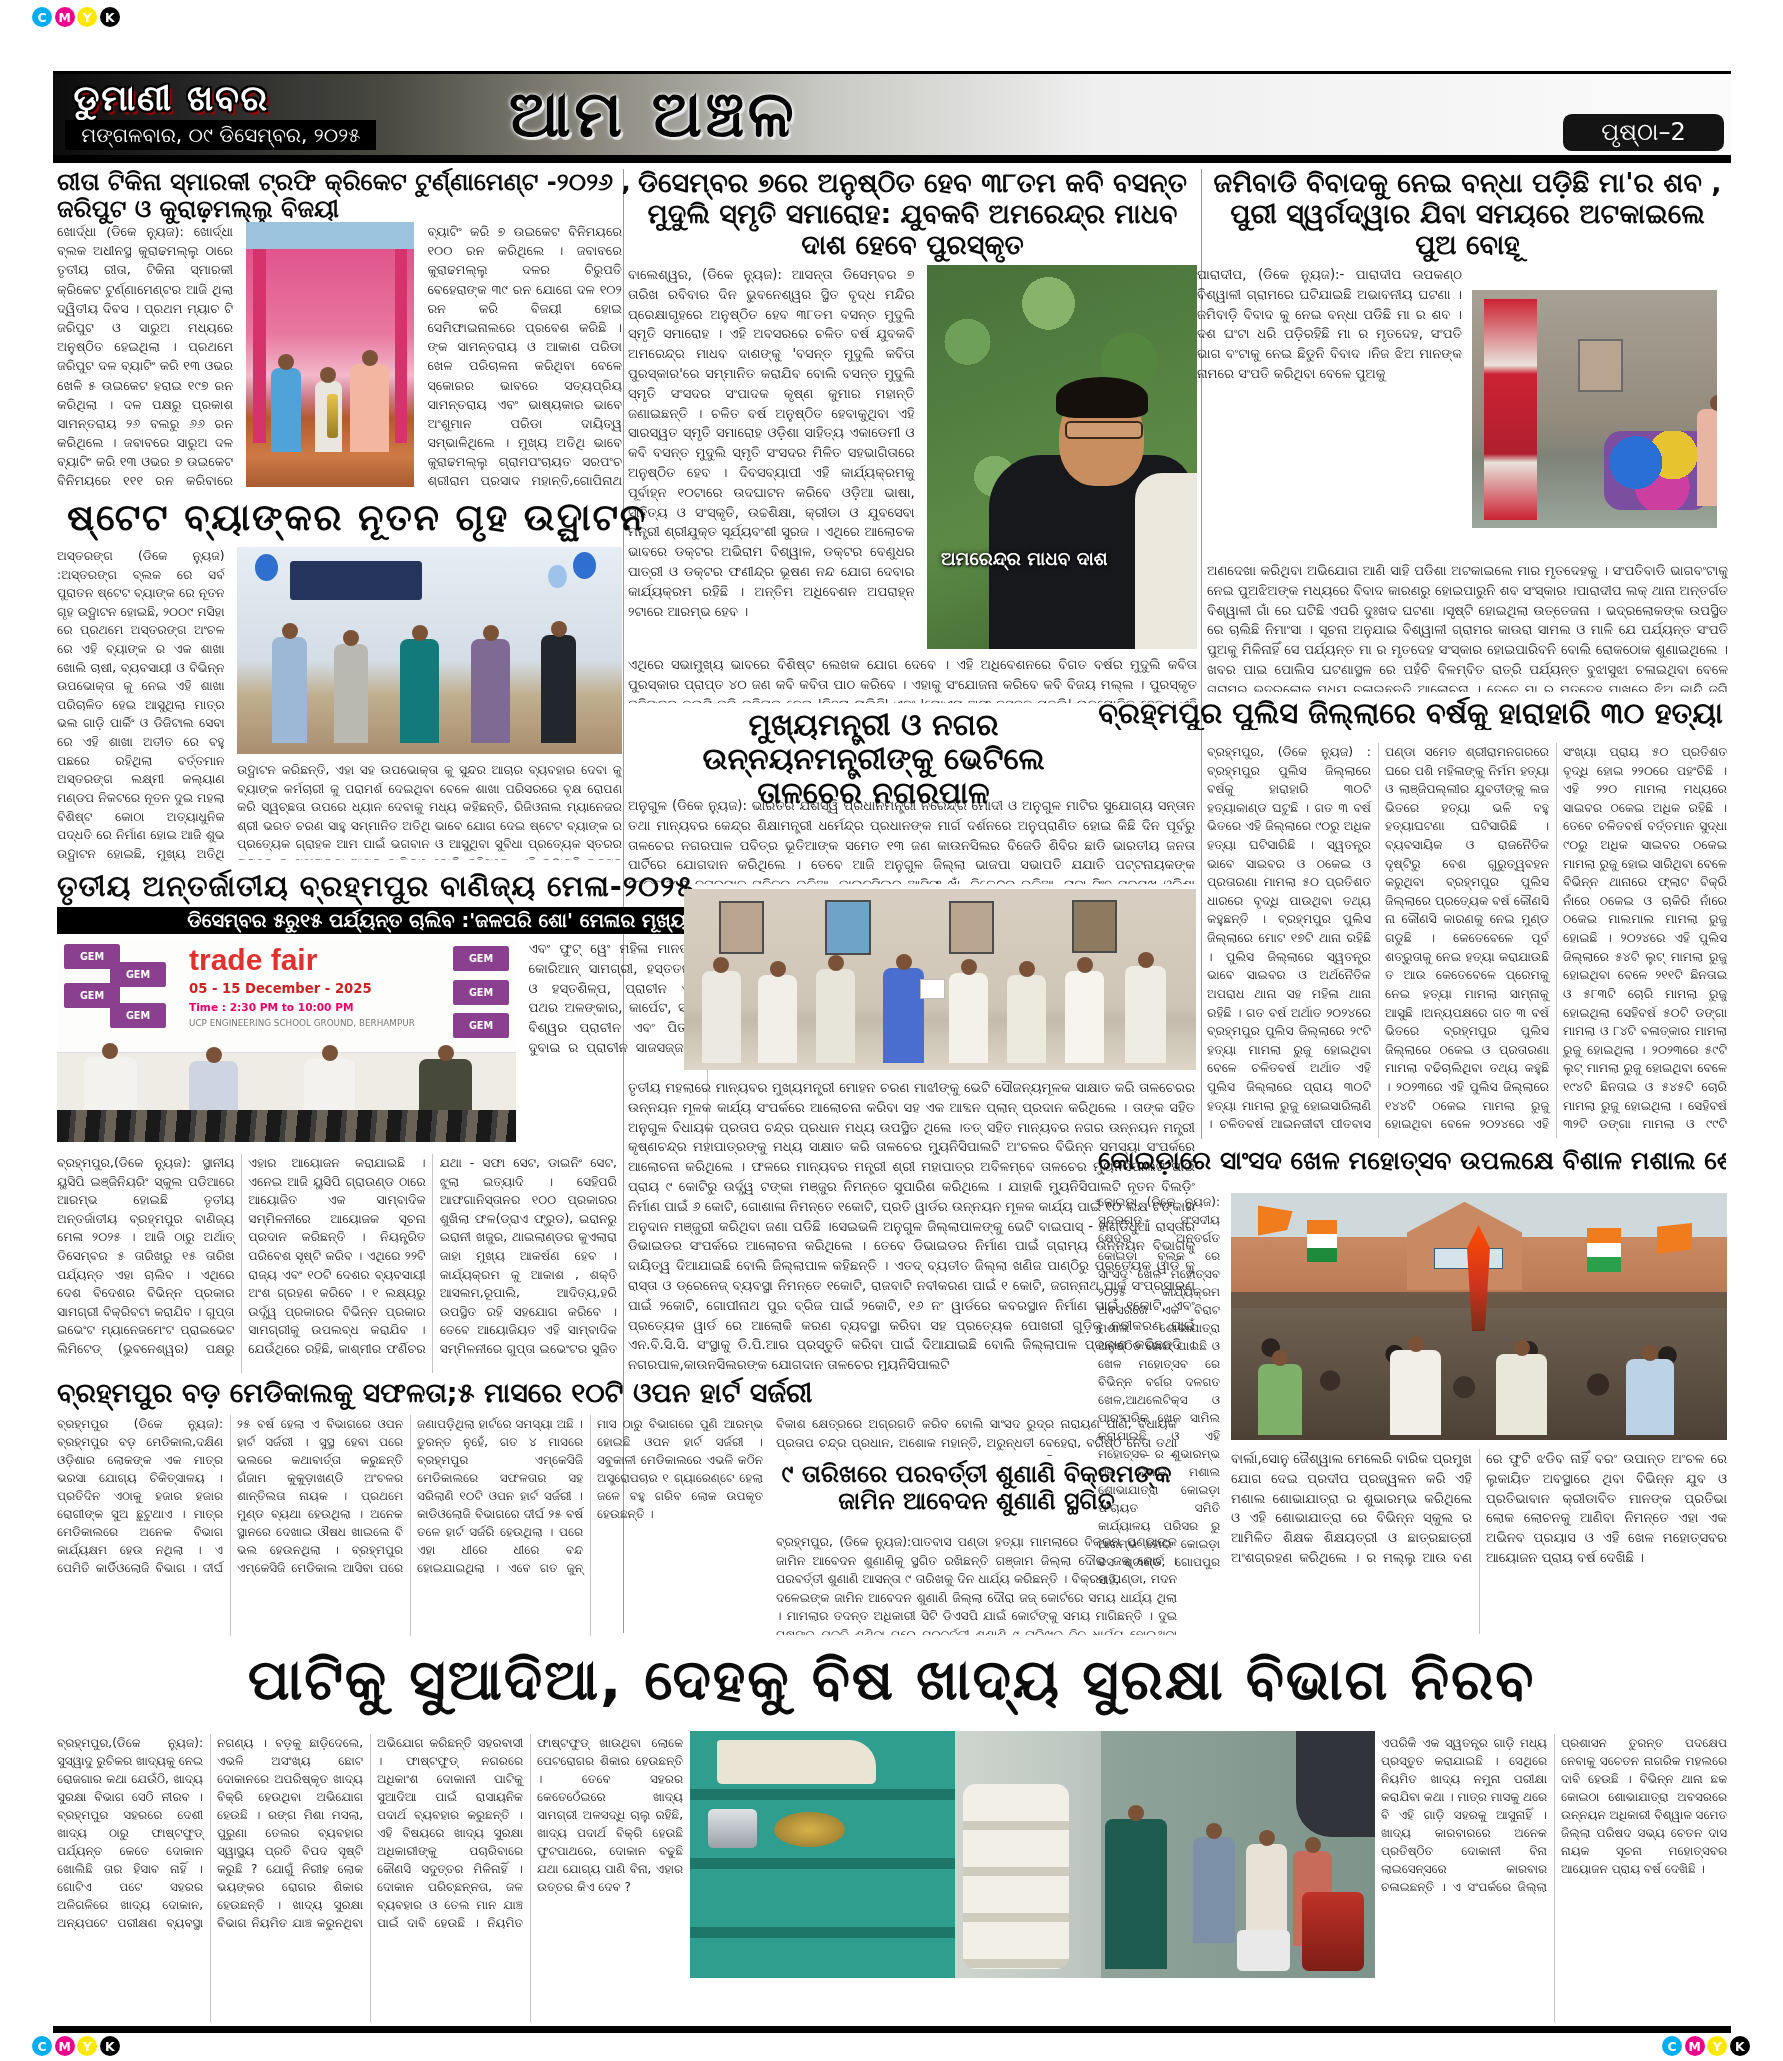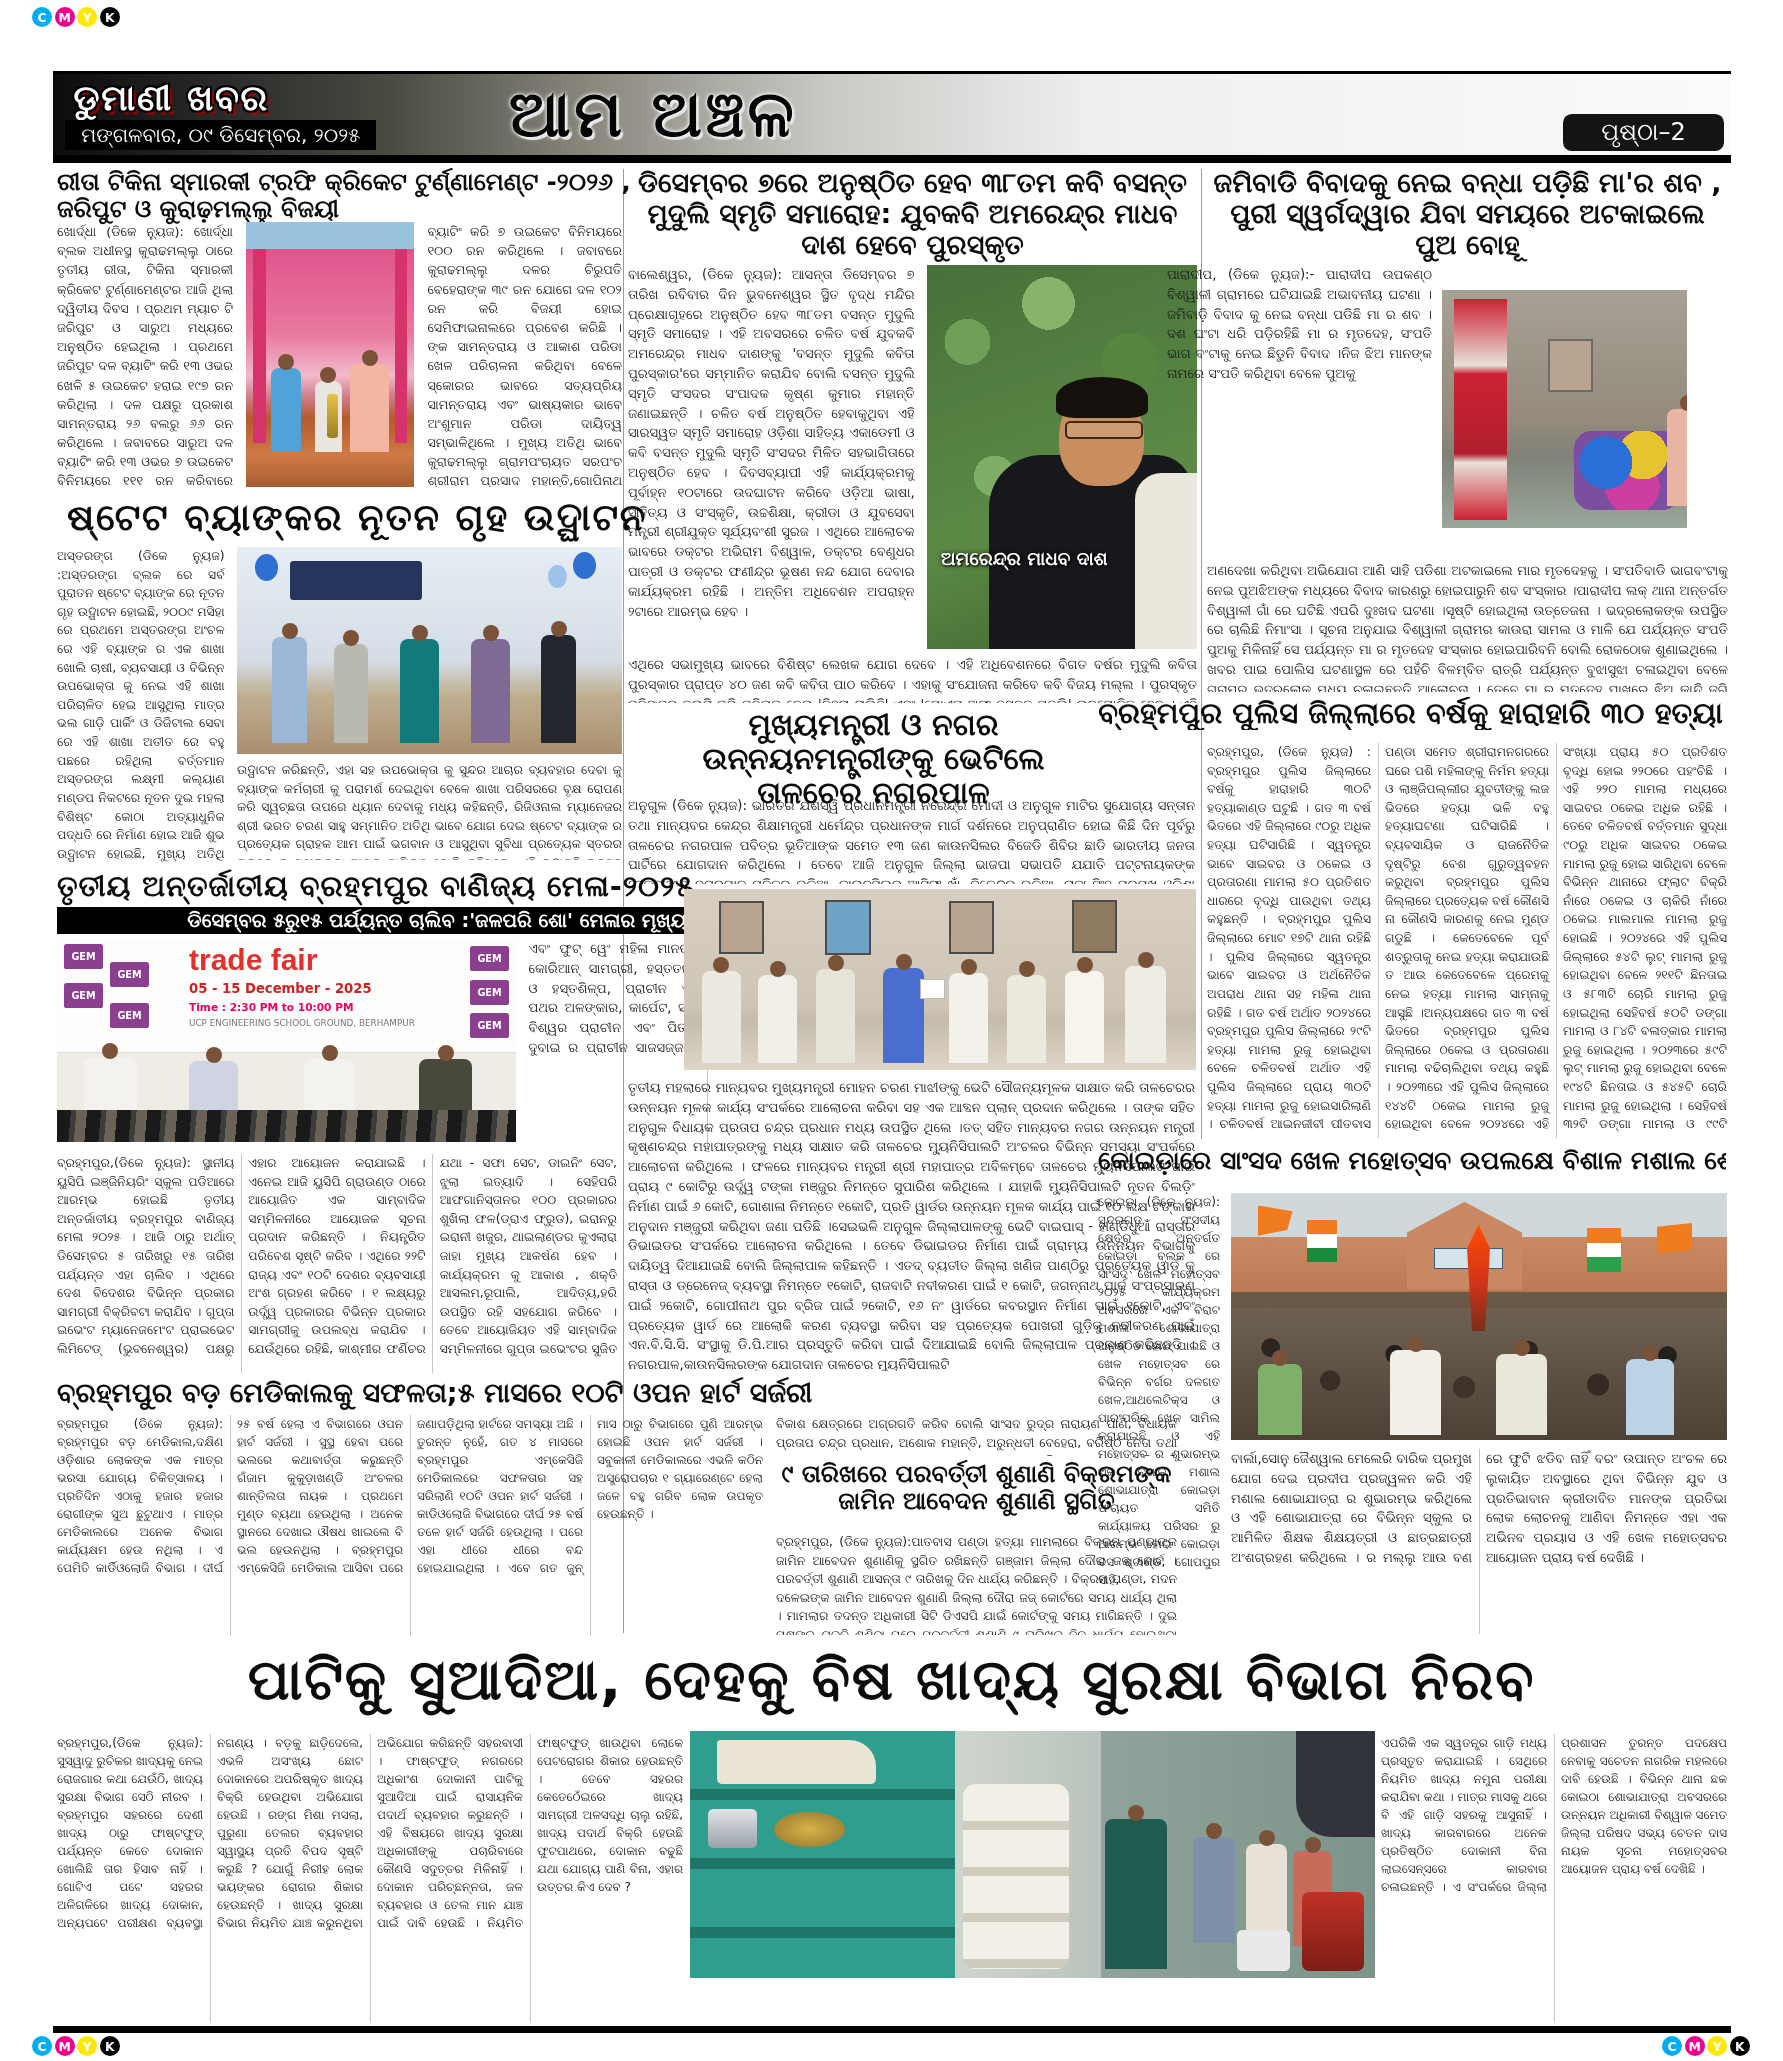--- a/index.html
+++ b/index.html
@@ -34,21 +34,21 @@
   .c4{column-count:4;column-gap:14px;column-rule:0.9px solid #c4c4c4;}
   .subBar{background:#000;color:#fff;display:flex;align-items:center;justify-content:center;
           font-size:19.4px;font-weight:700;}
   
   .photo{position:absolute;overflow:hidden;background:#d8d8d8;}
   .fig{position:absolute;border-radius:8px 8px 0 0;}
   .fig::before{content:"";position:absolute;top:-14px;left:50%;transform:translateX(-50%);
                width:16px;height:16px;border-radius:50%;background:#7a5238;}
   .balloon{position:absolute;border-radius:50%;}
   .frame{position:absolute;background:#b9a58f;border:2.6px solid #4c4c4c;}
-  .gembox{position:absolute;width:39px;height:25px;background:#8b3f8f;color:#fff;font-size:9.7px;font-weight:700;
+  .gembox{position:absolute;width:56px;height:25px;background:#8b3f8f;color:#fff;font-size:9.7px;font-weight:700;
           display:flex;align-items:center;justify-content:center;border-radius:2.6px;}
   .capOverlay{position:absolute;color:#fff;font-size:18.5px;font-weight:700;
               text-shadow:0.9px 0.9px 1.8px #000,0 0 5.3px #000;}
   .flag{position:absolute;}
 </style>
 </head>
 <body>
 
 <div id="page">
 
@@ -94,21 +94,21 @@
       <div class="abs" style="left:132px;bottom:163px;width:85px;height:97px;background:#c98e5f;border-radius:48% 48% 42% 42%;"></div>
       <div class="abs" style="left:129px;bottom:231px;width:92px;height:41px;background:#15100c;border-radius:50% 50% 20% 20%;"></div>
       <div class="abs" style="left:138px;bottom:210px;width:74px;height:14px;border:2.6px solid #3a2a1a;border-radius:5.3px;background:rgba(255,255,255,0.12);"></div>
       <div class="abs" style="right:0;bottom:0;width:62px;height:176px;background:#ece7dc;border-radius:26.5px 0 0 0;"></div>
       <div class="capOverlay" style="left:14px;bottom:79px;">ଅମରେନ୍ଦ୍ର ମାଧବ ଦାଶ</div>
     </div>
   </div>
   <div class="abs bt" style="left:628px;top:655px;width:569px;height:48px;font-size:13.2px;overflow:hidden;">ଏଥିରେ ସଭାମୁଖ୍ୟ ଭାବରେ ବିଶିଷ୍ଟ ଲେଖକ ଯୋଗ ଦେବେ । ଏହି ଅଧିବେଶନରେ ବିଗତ ବର୍ଷର ମୁଦୁଲି କବିତା ପୁରସ୍କାର ପ୍ରାପ୍ତ ୪୦ ଜଣ କବି କବିତା ପାଠ କରିବେ । ଏହାକୁ ସଂଯୋଜନା କରିବେ କବି ବିଜୟ ମଲ୍ଲ । ପୁରସ୍କୃତ କବିଙ୍କର ଦୁଇଟି କରି କବିତାକୁ ନେଇ 'ଚିହ୍ନା ଚାଲିଛି' ଏବଂ 'ପୋଏମ୍ ଅଫ୍ ବସନ୍ତ ମୁଦୁଲି' ଉନ୍ମୋଚିତ ହେବ । ଏହି ରାଜ୍ୟସ୍ତରୀୟ ସାରସ୍ୱତ ସମାରୋହରେ ଯୋଗଦେବା ପାଇଁ ସଂସଦ ପକ୍ଷରୁ ସଂଯୋଜକ ଅରୁଣ ଖିଲାର ନିବେଦନ କରିଛନ୍ତି ।</div>
 
   <div class="abs h1 ctr" style="left:1207px;top:168px;width:521px;font-size:27px;">ଜମିବାଡି ବିବାଦକୁ ନେଇ ବନ୍ଧା ପଡ଼ିଛି ମା'ର ଶବ , ପୁରୀ ସ୍ୱର୍ଗଦ୍ୱାର ଯିବା ସମୟରେ ଅଟକାଇଲେ ପୁଅ ବୋହୂ</div>
-  <div class="abs" style="left:1167px;top:265px;width:521px;height:291px;">
+  <div class="abs" style="left:1197px;top:265px;width:521px;height:291px;">
     <div class="bt" style="width:265px;height:287px;font-size:13.2px;overflow:hidden;">ପାରାଦୀପ, (ଡିକେ ନ୍ୟୁଜ):- ପାରାଦୀପ ଉପକଣ୍ଠ ବିଶ୍ୱାଳୀ ଗ୍ରାମରେ ଘଟିଯାଇଛି ଅଭାବନୀୟ ଘଟଣା ।ଜମିବାଡ଼ି ବିବାଦ କୁ ନେଇ ବନ୍ଧା ପଡିଛି ମା ର ଶବ ।ଦଶ ଘଂଟା ଧରି ପଡ଼ିରହିଛି ମା ର ମୃତଦେହ, ସଂପତି ଭାଗ ବଂଟାକୁ ନେଇ ଛିଡୁନି ବିବାଦ ।ନିଜ ଝିଅ ମାନଙ୍କ ନାମରେ ସଂପତି କରିଥିବା ବେଳେ ପୁଅକୁ</div>
     <div class="photo" style="left:275px;top:25px;width:245px;height:238px;
          background:linear-gradient(180deg,#a7a094 0%,#948b7d 55%,#7f8277 70%,#9aa79b 100%);">
       <div class="abs" style="left:12.4px;top:8.8px;width:53px;height:221px;background:linear-gradient(180deg,#c23,#e8e2da 30%,#c23 34%,#b01f2e 70%,#e8e2da 74%,#c23);"></div>
       <div class="abs" style="left:132px;bottom:17.6px;width:106px;height:79px;background:radial-gradient(circle at 30% 40%,#2a6fd6 0 30%,transparent 30%),radial-gradient(circle at 65% 30%,#e7c32f 0 28%,transparent 28%),radial-gradient(circle at 55% 70%,#cc3fa0 0 34%,transparent 34%),#7b4ea0;border-radius:17.6px;"></div>
       <div class="fig" style="left:225px;bottom:22px;width:41px;height:97px;background:#e8b5a2;"></div>
       <div class="abs" style="left:106px;top:49px;width:41px;height:49px;background:#b9a58f;border:2.6px solid #6b6b6b;"></div>
     </div>
   </div>
   <div class="abs bt" style="left:1207px;top:561px;width:521px;height:131px;font-size:13.2px;overflow:hidden;">ଅଣଦେଖା କରିଥିବା ଅଭିଯୋଗ ଆଣି ସାହି ପଡିଶା ଅଟକାଇଲେ ମାର ମୃତଦେହକୁ । ସଂପତିବାଡି ଭାଗବଂଟାକୁ ନେଇ ପୁଅଝିଅଙ୍କ ମଧ୍ୟରେ ବିବାଦ କାରଣରୁ ହୋଇପାରୁନି ଶବ ସଂସ୍କାର ।ପାରାଦୀପ ଲକ୍ ଥାନା ଅନ୍ତର୍ଗତ ବିଶ୍ୱାଳୀ ଗାଁ ରେ ଘଟିଛି ଏପରି ଦୁଃଖଦ ଘଟଣା ।ସୃଷ୍ଟି ହୋଇଥିଲା ଉତ୍ତେଜନା । ଭଦ୍ରଲୋକଙ୍କ ଉପସ୍ଥିତ ରେ ଚାଲିଛି ନିମାଂସା । ସୂଚନା ଅନୁଯାଇ ବିଶ୍ୱାଳୀ ଗ୍ରାମର କାଉରା ସାମଲ ଓ ମାଳି ଯେ ପର୍ଯ୍ୟନ୍ତ ସଂପତି ପୁଅକୁ ମିଳିନାହିଁ ସେ ପର୍ଯ୍ୟନ୍ତ ମା ର ମୃତଦେହ ସଂସ୍କାର ହୋଇପାରିବନି ବୋଲି ରୋକଠୋକ ଶୁଣାଇଥିଲେ । ଖବର ପାଇ ପୋଲିସ ଘଟଣାସ୍ଥଳ ରେ ପହଁଚି ବିଳମ୍ବିତ ରାତ୍ରି ପର୍ଯ୍ୟନ୍ତ ବୁଝାସୁଝା ଚଳାଇଥିବା ବେଳେ ଗ୍ରାମର ଭଦ୍ରଲୋକ ମଧ୍ୟ ଚଳାଇଛନ୍ତି ଆଲୋଚନା । ତେବେ ମା ର ମୃତଦେହ ପାଖରେ ଝିଅ କାନ୍ଦି ଜଗି ବସିଥିବା ବେଳେ ଘର ସାମ୍ନାରେ ବସି ଜଗି ବସିଛନ୍ତି ସାହି ପଡିଶା ।</div>

